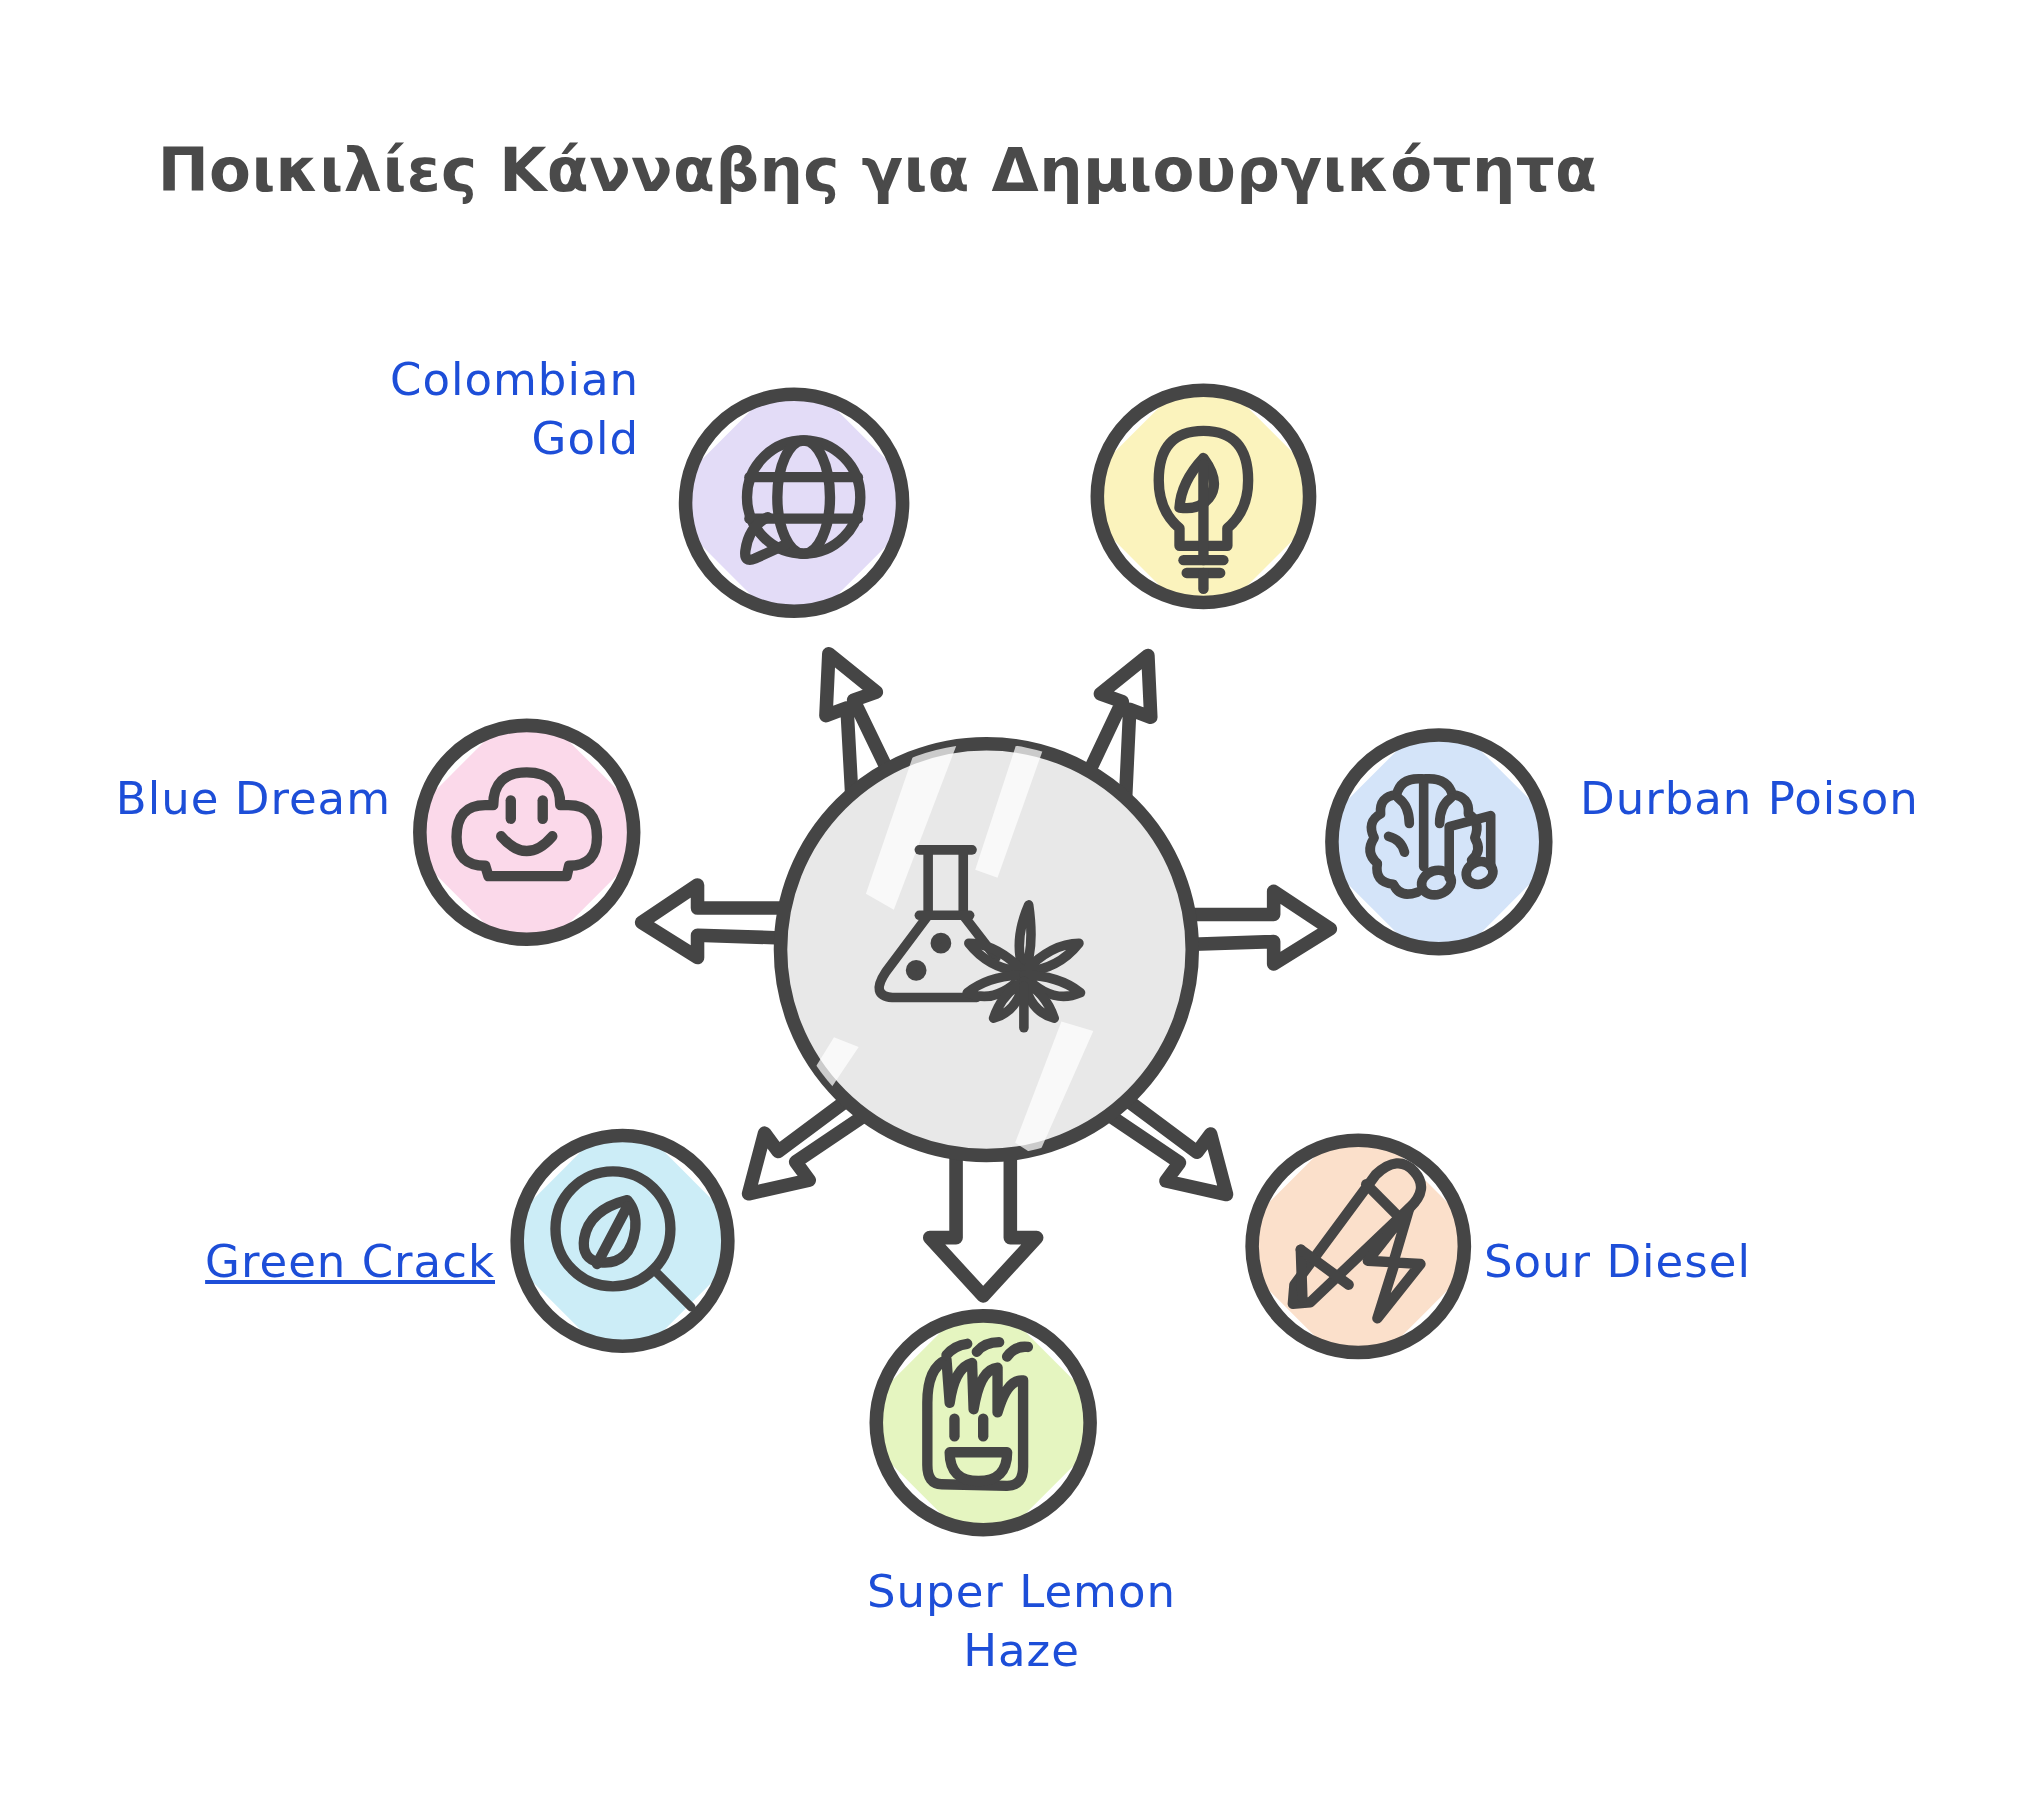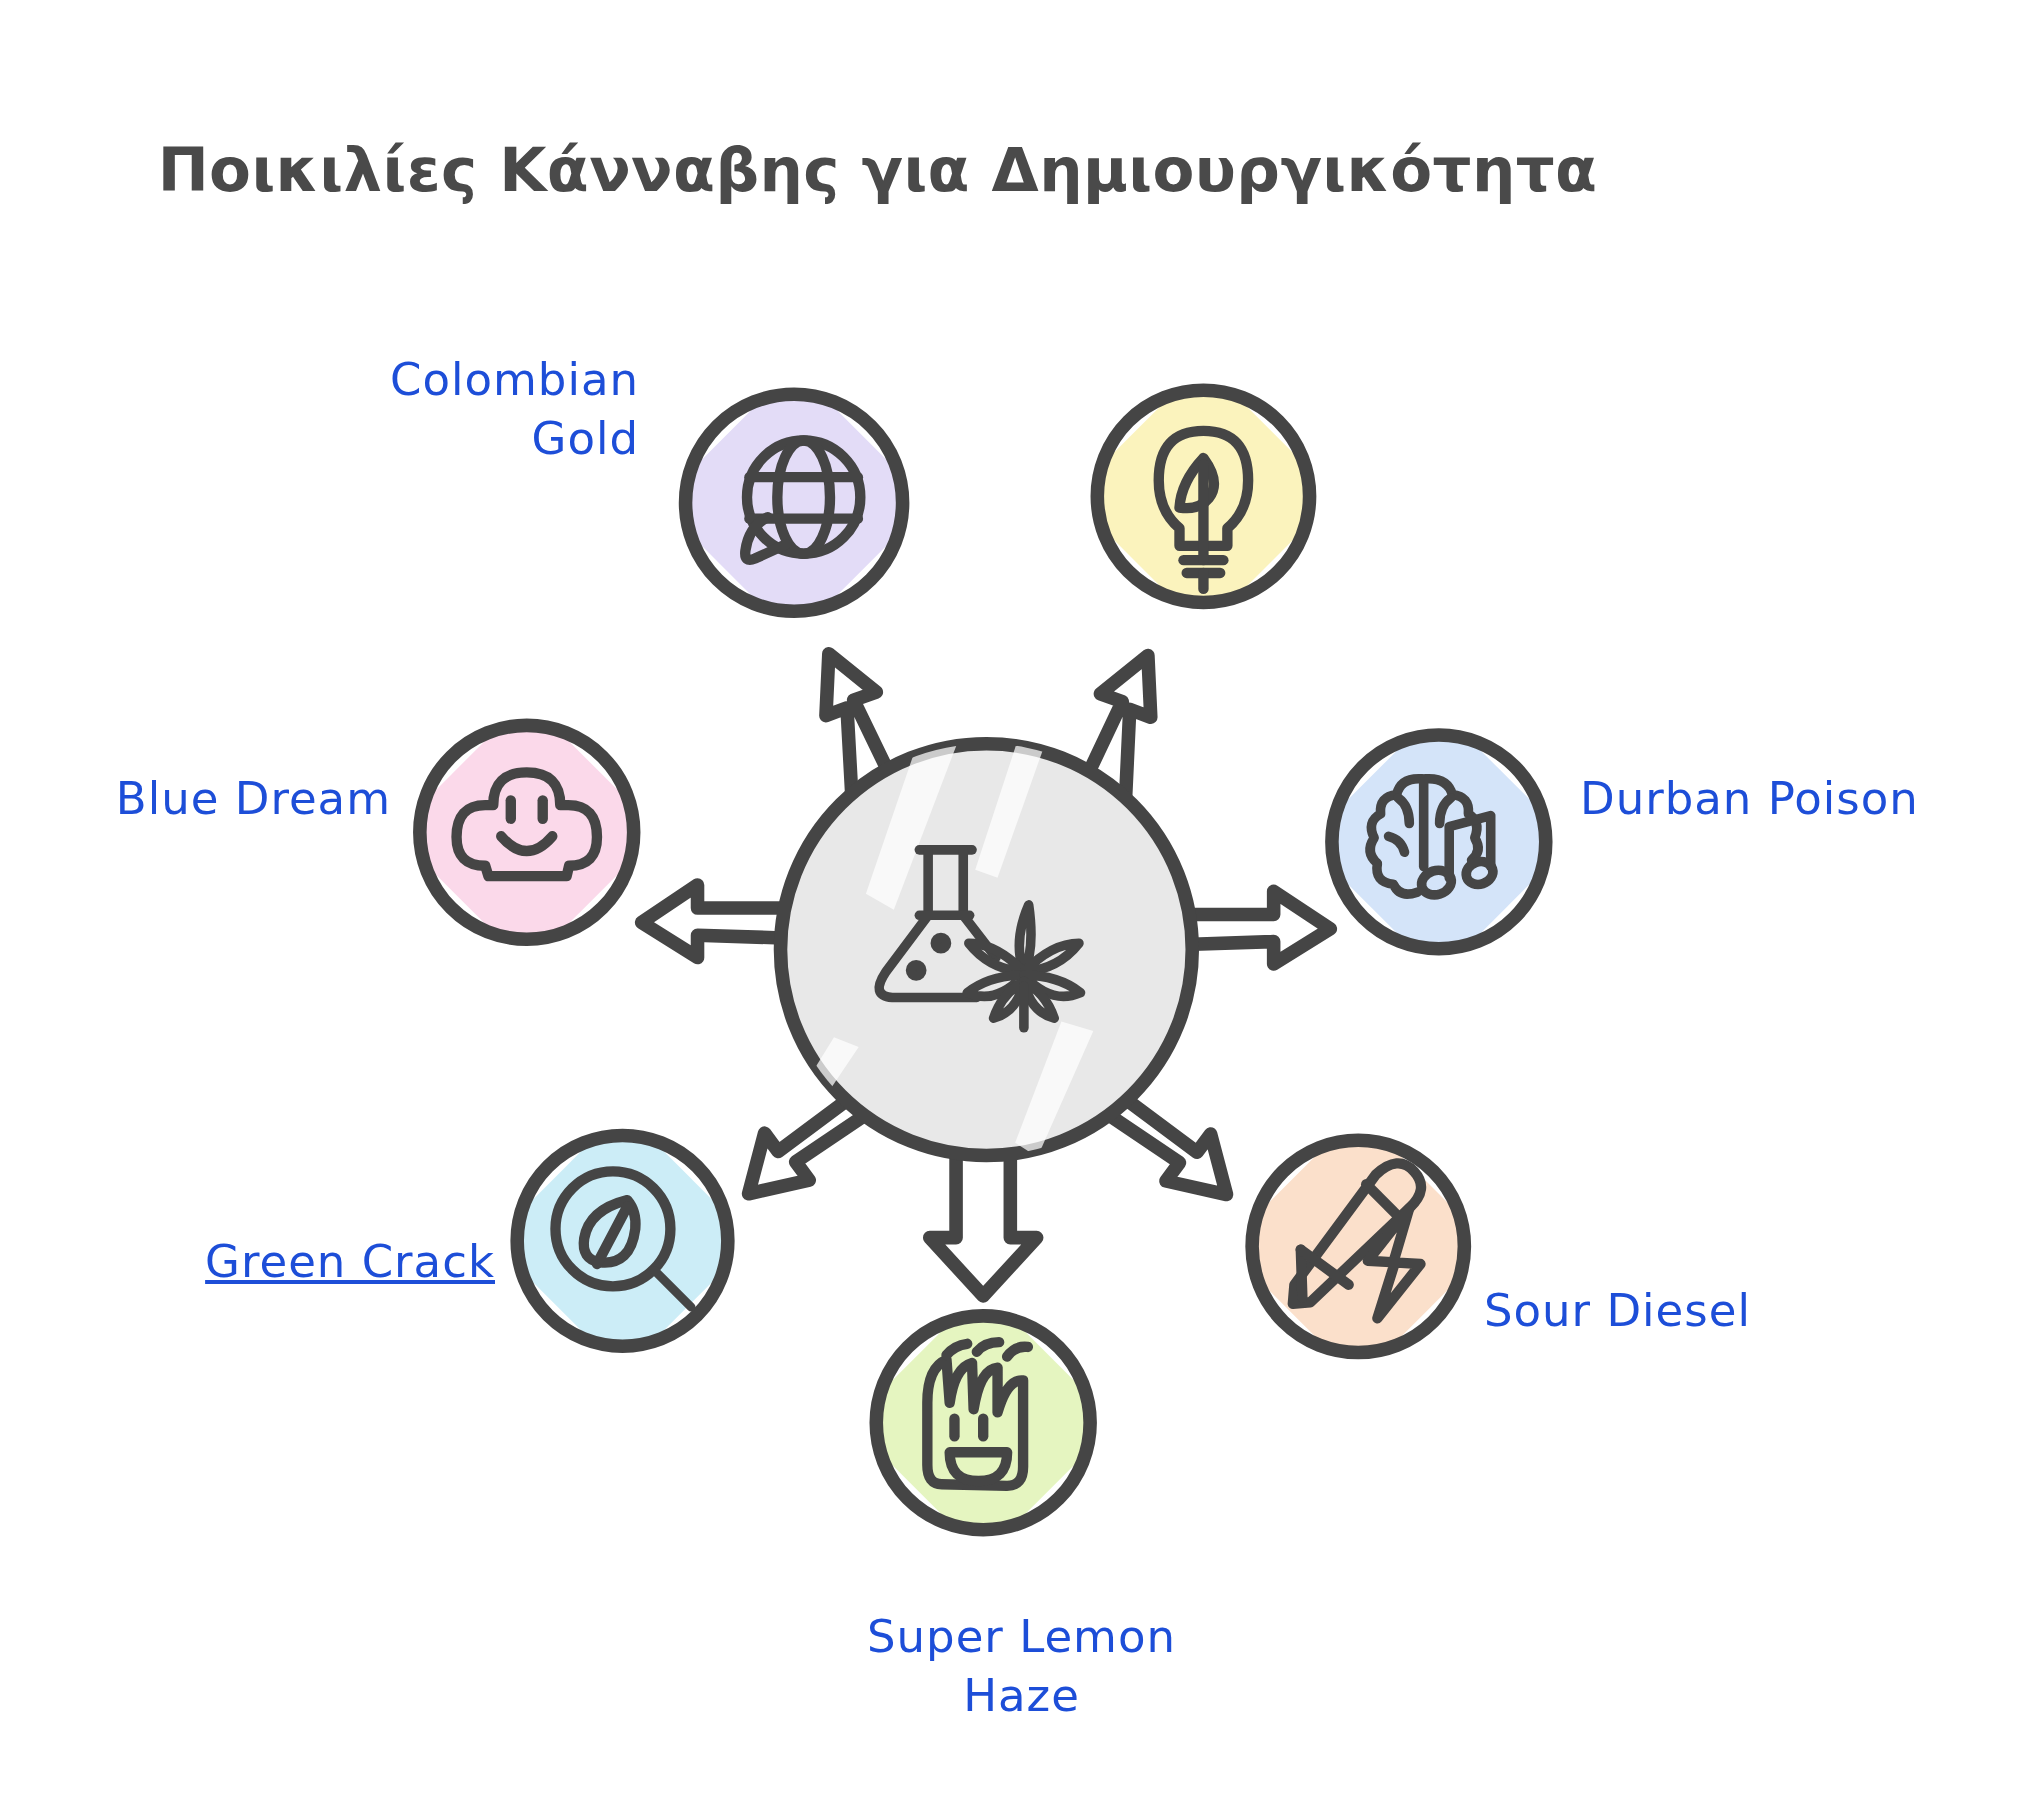--- a/index.html
+++ b/index.html
@@ -49,29 +49,29 @@
     position: absolute;
     font-family: "DejaVu Sans", sans-serif;
     font-size: 45px;
     line-height: 1.30;
     color: #1d4ed8;
     white-space: pre-line;
     letter-spacing: 1px;
   }
   .lbl-right { text-align: left; }
   .lbl-left  { text-align: right; }
-  .lbl-center{ text-align: center; margin-top: 45px; }
+  .lbl-center{ text-align: center; }
 
   
   #label-colombian-gold { left: 144px;  top: 351px;  width: 495px; }
   #label-jack-herer     { left: 1325px; top: 421px;  width: 607px; }
   #label-blue-dream     { left: 16px;   top: 770px;  width: 375px; }
   #label-durban-poison  { left: 1580px; top: 770px;  width: 638px; }
   #label-green-crack    { left: 48px;   top: 1233px; width: 447px; text-decoration: underline; }
-  #label-sour-diesel    { left: 1484px; top: 1282px; width: 559px; }
+  #label-sour-diesel    { left: 1484px; top: 1233px; width: 559px; }
   #label-super-lemon-haze { left: 742px; top: 1563px; width: 559px; }
 </style>
 </head>
 <body>
 
 <div id="stage">
 
   <div class="title">Ποικιλίες Κάνναβης για Δημιουργικότητα</div>
 
   <svg id="diagram" viewBox="0 0 2560 2267">

